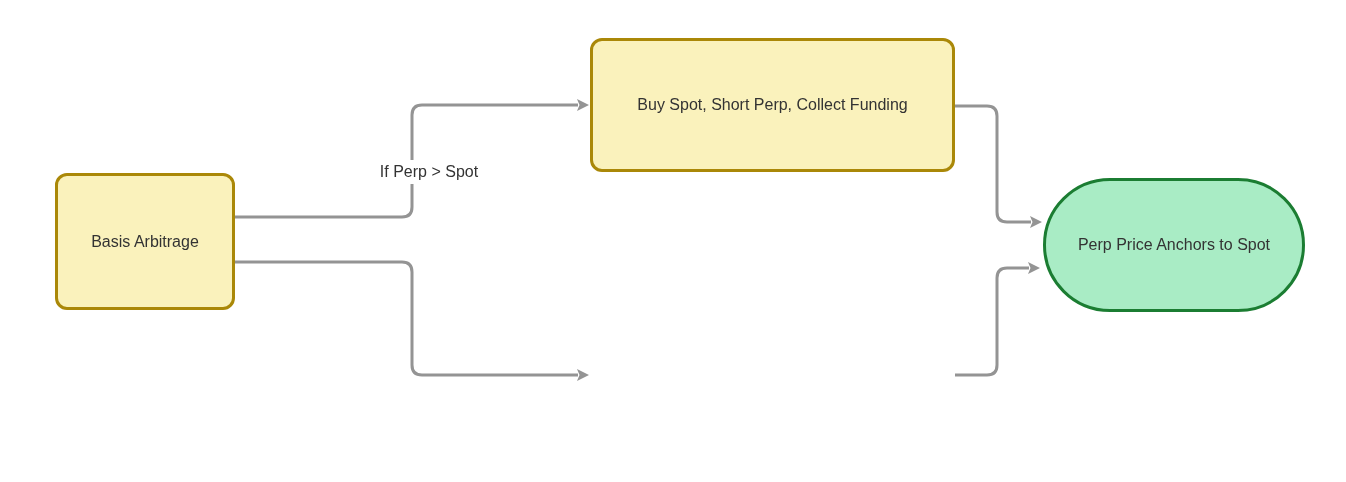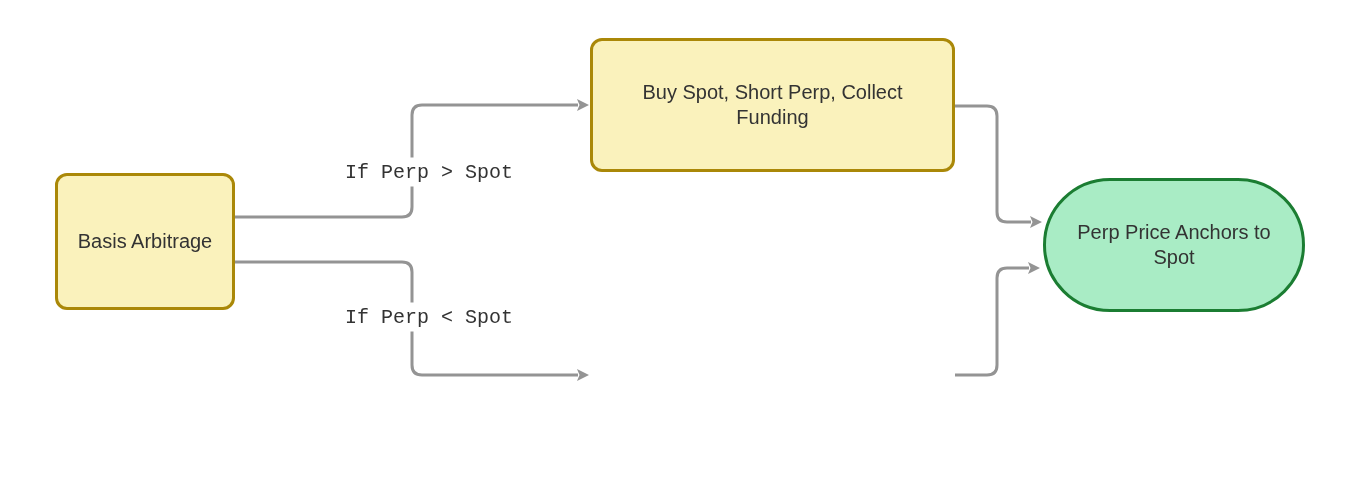--- a/index.html
+++ b/index.html
@@ -33,43 +33,43 @@
     fill: none;
     stroke: var(--edge);
     stroke-width: 3;
   }
   .node {
     position: absolute;
     display: flex;
     align-items: center;
     justify-content: center;
     text-align: center;
-    font-size: 20px;
+    font-size: 16px;
     color: var(--text);
     line-height: 1.25;
     padding: 8px 14px;
   }
   .node.process {
     background: var(--node-fill);
     border: 3px solid var(--node-stroke);
     border-radius: 12px;
   }
   .node.stadium {
     background: var(--result-fill);
     border: 3px solid var(--result-stroke);
     border-radius: 67px;
     align-items: center;
   }
   .edge-label {
     position: absolute;
     transform: translate(-50%, -50%);
     background: var(--bg);
     color: var(--text);
-    font-family: Liberation Mono, monospace;
-    font-size: 20px;
+    font-family: Liberation Sans, sans-serif;
+    font-size: 16px;
     padding: 3px 5px;
     white-space: nowrap;
   }
 </style>
 </head>
 <body>
 
 <div class="canvas">
 
   <svg class="edges-svg" viewBox="0 0 1346 482" xmlns="http://www.w3.org/2000/svg">
@@ -92,15 +92,14 @@
     <span>Buy Spot, Short Perp, Collect Funding</span>
   </div>
 
 
   <div class="node stadium" style="left:1043px; top:178px; width:262px; height:134px;">
     <span>Perp Price Anchors to Spot</span>
   </div>
 
   <div class="edge-label" style="left:429px; top:172px;">If Perp &gt; Spot</div>
 
-  <div class="edge-label" style="left:429px; top:317px;">If Perp &lt; Spot</div>
 
 </div>
 
 </body></html>

